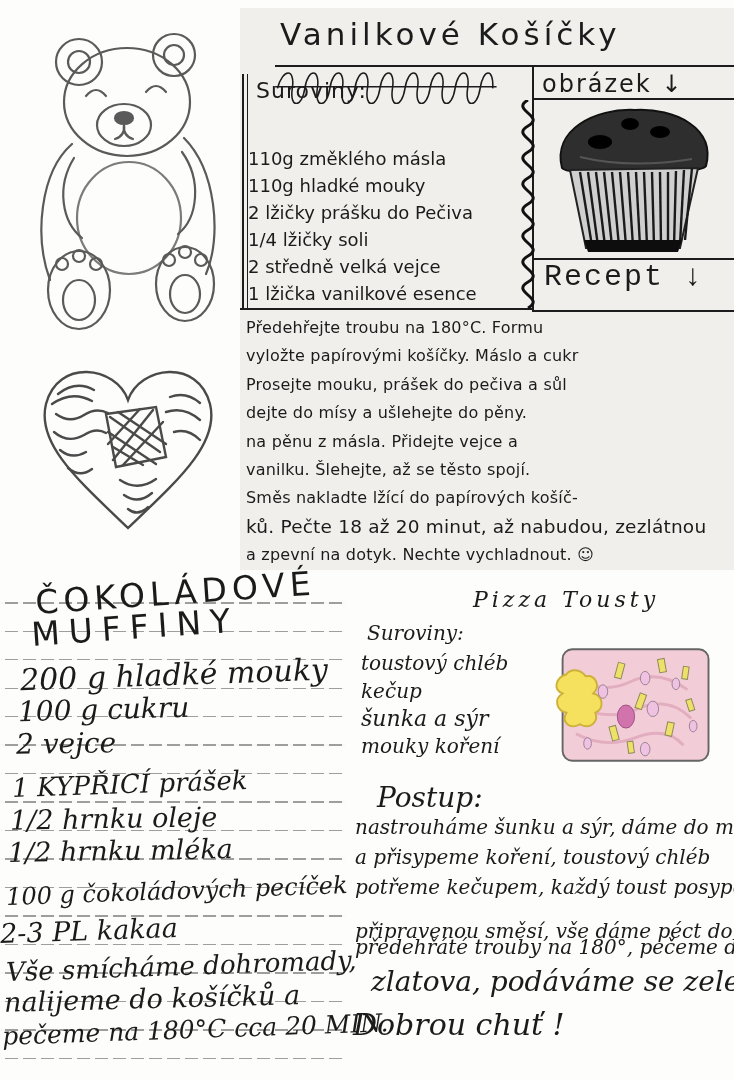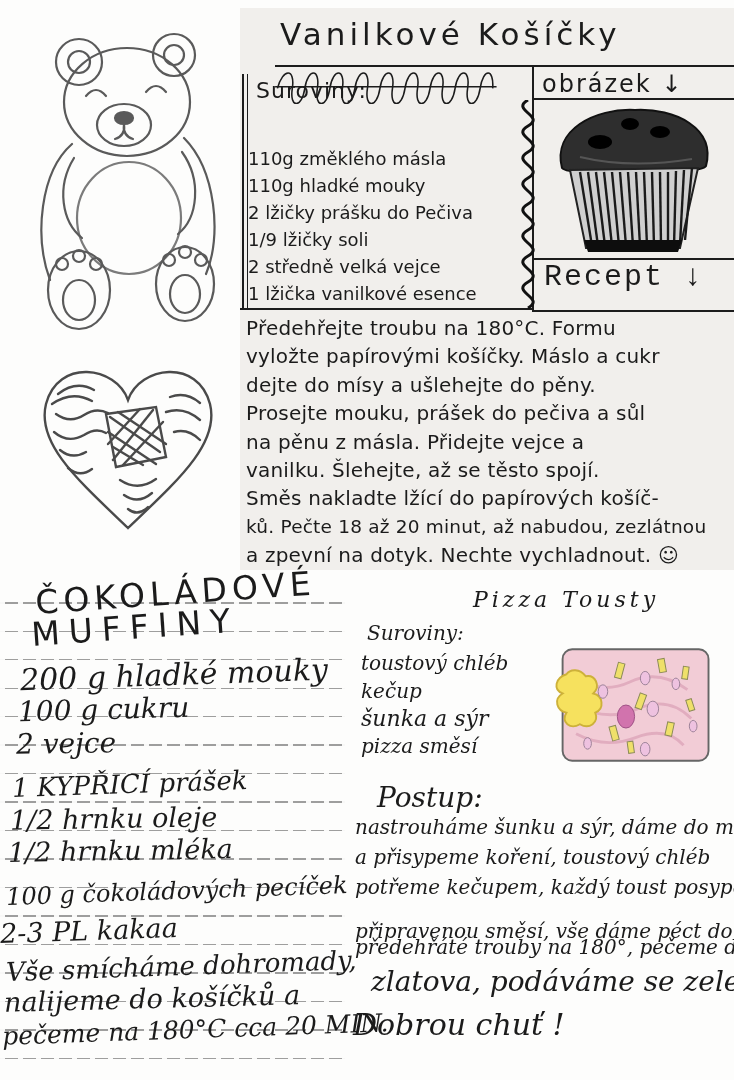--- a/index.html
+++ b/index.html
@@ -6,21 +6,21 @@
   .page{position:relative;width:734px;height:1080px;background:#fdfdfc;overflow:hidden;
         font-family:"DejaVu Sans", sans-serif;color:#1b1b1b;}
   .abs{position:absolute;white-space:nowrap;}
   .card{position:absolute;left:240px;top:8px;width:494px;height:562px;background:#f1efec;}
   .hline{position:absolute;background:#1c1c1c;height:2px;}
   .vline{position:absolute;background:#1c1c1c;width:2px;}
   .print{font-family:"DejaVu Sans", sans-serif;}
   .cursive{font-family:"DejaVu Serif", serif;font-style:italic;}
   .card-title{font-size:31px;letter-spacing:4px;}
   .ing{font-size:18px;line-height:27px;}
-  .instr{font-size:20px;line-height:28.4px;letter-spacing:.2px;}
+  .instr{font-size:16px;line-height:28.4px;letter-spacing:.2px;}
   .lined{position:absolute;left:0;top:575px;width:345px;height:505px;
     background-image:
       repeating-linear-gradient(90deg, rgba(253,253,252,.95) 0 5px, rgba(253,253,252,0) 5px 18px),
       repeating-linear-gradient(180deg, rgba(0,0,0,0) 0 27px, rgba(80,80,80,.55) 27px 28.5px);}
   .muftitle{font-size:33px;letter-spacing:5px;transform:rotate(-4deg);transform-origin:left top;}
   svg{display:block;}
 </style>
 </head>
 <body>
 
@@ -131,30 +131,30 @@
       <path d="M44,138 L142,138 L138,150 L48,150 Z" fill="#0d0d0d"></path>
     </svg>
 
     <div class="abs print" style="left:304px;top:252px;font-size:30px;letter-spacing:2px;font-family:Liberation Mono, monospace;">Recept ↓</div>
 
     <div class="abs print" style="left:16px;top:70px;font-size:22px;letter-spacing:1px;">Suroviny:</div>
     <div class="abs" style="left:8px;top:102px;width:280px;margin-top:35px;">
       <div class="print ing">110g změklého másla</div>
       <div class="print ing">110g hladké mouky</div>
       <div class="print ing">2 lžičky prášku do Pečiva</div>
-      <div class="print ing">1/9 lžičky soli</div>
+      <div class="print ing">1/4 lžičky soli</div>
       <div class="print ing">2 středně velká vejce</div>
       <div class="print ing">1 lžička vanilkové esence</div>
     </div>
 
     <div class="abs" style="left:6px;top:306px;width:488px;">
       <div class="print instr">Předehřejte troubu na 180°C. Formu</div>
       <div class="print instr">vyložte papírovými košíčky. Máslo a cukr</div>
+      <div class="print instr">Prosejte mouku, prášek do pečiva a sůl</div>
       <div class="print instr">dejte do mísy a ušlehejte do pěny.</div>
-      <div class="print instr">Prosejte mouku, prášek do pečiva a sůl</div>
       <div class="print instr">na pěnu z másla. Přidejte vejce a</div>
       <div class="print instr">vanilku. Šlehejte, až se těsto spojí.</div>
       <div class="print instr">Směs nakladte lžící do papírových košíč-</div>
       <div class="print instr" style="font-size:18.5px;">ků. Pečte 18 až 20 minut, až nabudou, zezlátnou</div>
       <div class="print instr">a zpevní na dotyk. Nechte vychladnout. ☺</div>
     </div>
   </div>
 
   <div class="lined">
     <div class="abs print muftitle" style="left:34px;top:8px;">ČOKOLÁDOVÉ</div>
@@ -174,21 +174,21 @@
   </div>
 
   <div class="abs" style="left:345px;top:575px;width:389px;height:505px;">
 
     <div class="abs cursive" style="left:128px;top:12px;font-size:22px;letter-spacing:4px;">Pizza Tousty</div>
 
     <div class="abs cursive" style="left:22px;top:46px;font-size:20px;">Suroviny:</div>
     <div class="abs cursive" style="left:16px;top:76px;font-size:20px;">toustový chléb</div>
     <div class="abs cursive" style="left:16px;top:104px;font-size:20px;">kečup</div>
     <div class="abs cursive" style="left:16px;top:131px;font-size:22px;">šunka a sýr</div>
-    <div class="abs cursive" style="left:16px;top:159px;font-size:20px;">pizza směsí</div>
+    <div class="abs cursive" style="left:16px;top:159px;font-size:20px;">mouky koření</div>
 
     <svg class="abs" style="left:208px;top:62px;" width="168" height="136" viewBox="0 0 175 140">
       <rect x="10" y="12" width="152" height="116" rx="10" fill="#f2ccd6" stroke="#666" stroke-width="2"></rect>
       <g fill="none" stroke="#dfa8bc" stroke-width="3" opacity=".85">
         <path d="M20,40 q30,20 60,6 t60,8"></path>
         <path d="M22,70 q34,18 66,4 t56,10"></path>
         <path d="M24,100 q30,16 62,4 t50,8"></path>
       </g>
       <path d="M14,38 C2,42 0,54 10,58 C0,64 4,76 14,78 C8,88 18,96 28,90 C38,96 48,88 44,78 C54,74 52,60 42,58 C50,50 44,38 34,40 C28,32 18,32 14,38 Z" fill="#f6e15e" stroke="#cdb13a" stroke-width="2"></path>
       <g fill="#efe06a" stroke="#8a8a55" stroke-width="1">

